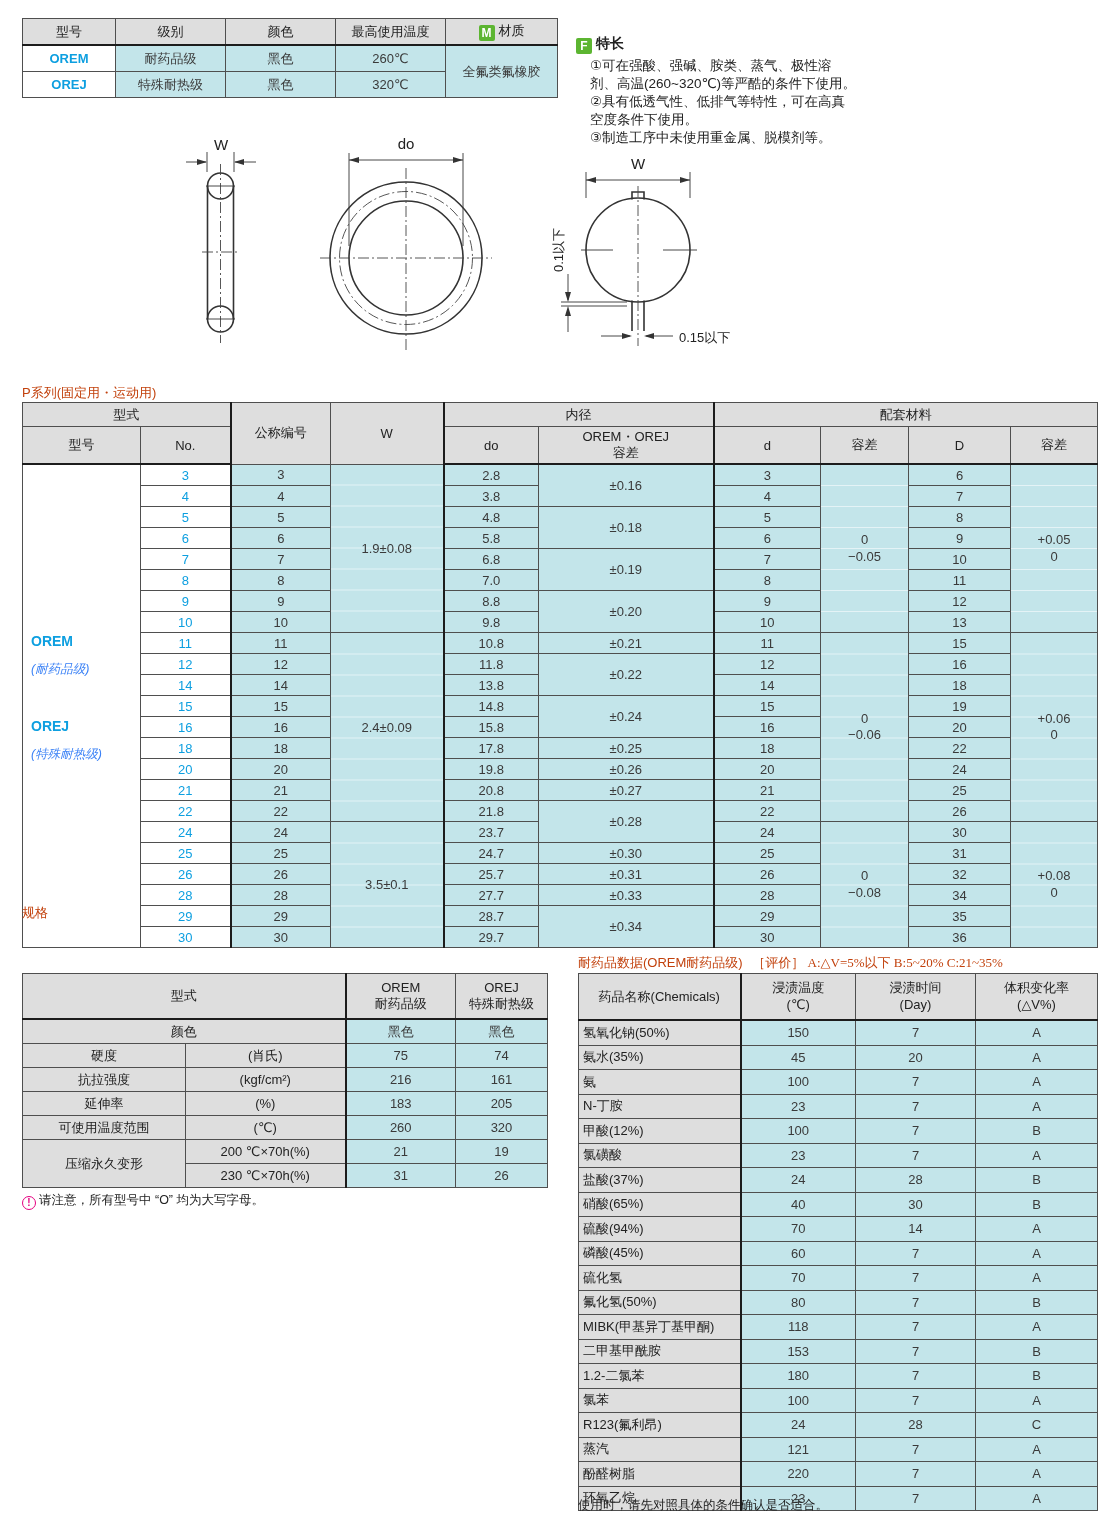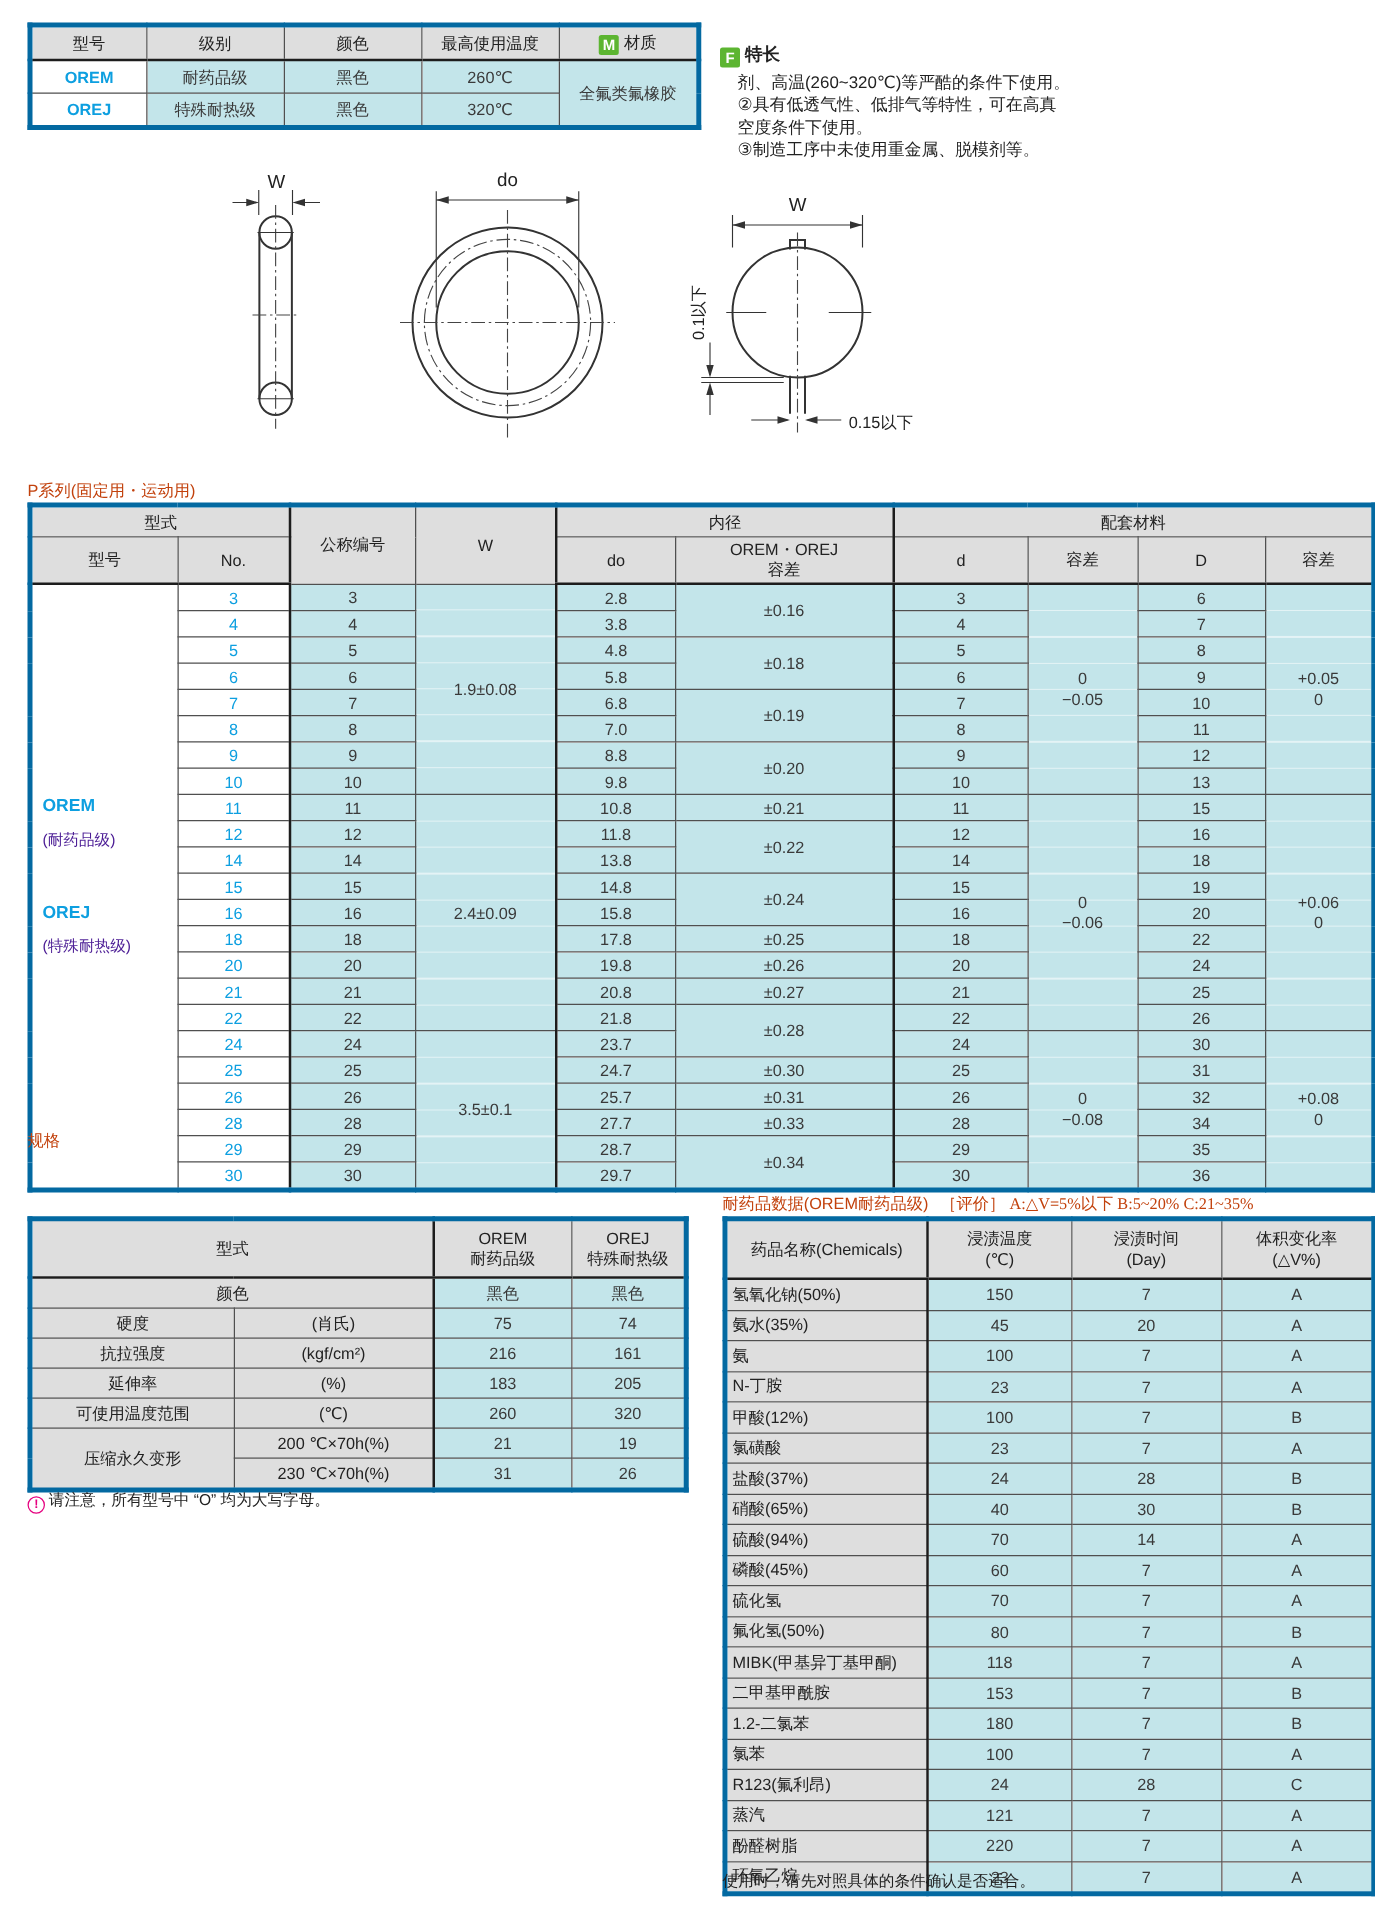--- a/index.html
+++ b/index.html
@@ -4,21 +4,21 @@
 <style>
   html,body{margin:0;padding:0;}
   body{width:1100px;height:1525px;background:#fff;position:relative;overflow:hidden;
        font-family:"Liberation Sans","DejaVu Sans",sans-serif;color:#333;}
   .abs{position:absolute;}
   table{border-collapse:collapse;table-layout:fixed;}
   th,td{padding:0 2px;text-align:center;vertical-align:middle;overflow:hidden;}
   .pre{white-space:pre-line;line-height:1.25;}
 
   
-  .ct{border:4px solid #0369a1;}
+  .ct{border:1px solid #0369a1;}
   .ct th,.ct td{border:1px solid #4f4f4f;font-weight:normal;font-size:13px;}
   .ct th{background:#dedede;color:#222;}
   .ct td{background:#c3e5ea;color:#3a3a3a;}
   .ct tr.hdr th{border-bottom:2px solid #1c1c1c;}
   col.gb{border-left:2px solid #1c1c1c;}
 
   
   .top{width:535px;}
   .top th{height:25px;}
   .top td{height:25px;}
@@ -43,21 +43,21 @@
 
   
   .main{width:1075px;}
   .main tr.h1 th{height:23px;}
   .main tr.h2 th{height:36px;}
   .main td{height:20px;font-size:13px;}
   .main td.no{background:#fff;color:#0d9fe0;}
   .main td.model-cell{background:#fff;vertical-align:top;text-align:left;padding:0 0 0 8px;}
   .main td.ml{background-image:repeating-linear-gradient(to bottom,rgba(255,255,255,0) 0px,rgba(255,255,255,0) 20px,rgba(255,255,255,.55) 20px,rgba(255,255,255,.55) 21px);}
   .m1,.m3{color:#0d9fe0;font-weight:bold;font-size:14px;}
-  .m2,.m4{color:#4c1d95;font-size:12.5px;}
+  .m2,.m4{color:#3b82f6;font-size:12.5px;font-style:italic;}
   .m1{margin-top:168px;} .m2{margin-top:12px;} .m3{margin-top:40px;} .m4{margin-top:12px;}
 
   
   .spec{width:525px;}
   .spec tr.hdr th{height:44px;}
   .spec td{height:23px;}
   .spec td.lbl{background:#dedede;color:#222;}
 
   
   .chem{width:519px;}
@@ -102,20 +102,21 @@
       <td>黑色</td>
       <td>320℃</td>
     </tr>
   </tbody>
     </table>
 </div>
 
 <div class="abs features">
   <div class="f-title"><span class="gicon">F</span><span>特长</span></div>
   <div style="padding-left:14px;">
+    <div>①可在强酸、强碱、胺类、蒸气、极性溶</div>
     <div>剂、高温(260~320℃)等严酷的条件下使用。</div>
     <div>②具有低透气性、低排气等特性，可在高真</div>
     <div>空度条件下使用。</div>
     <div>③制造工序中未使用重金属、脱模剂等。</div>
   </div>
 </div>
 
 <div class="abs" style="left:180px;top:138px;">
   <svg width="82" height="215" viewBox="0 0 82 215">
     <text class="dtxt" x="41" y="12" text-anchor="middle">W</text>

